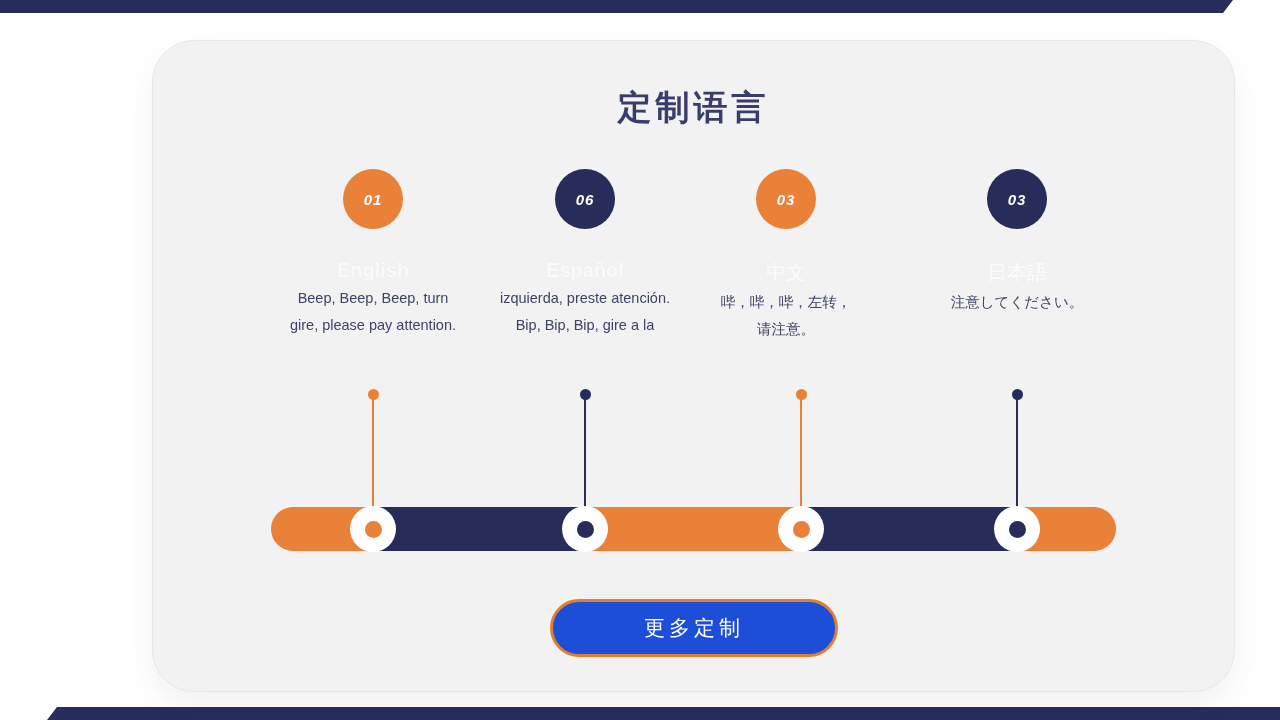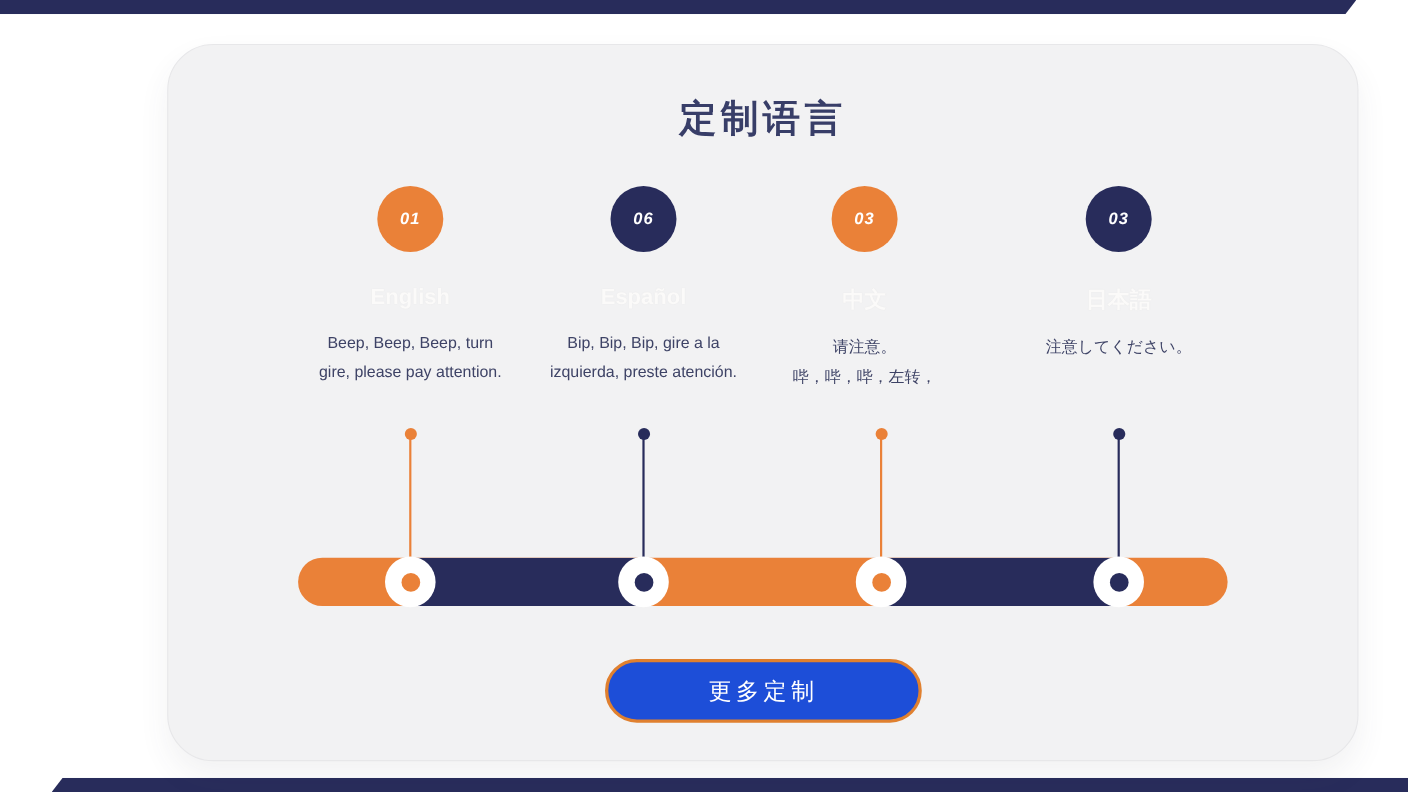--- a/index.html
+++ b/index.html
@@ -24,21 +24,21 @@
 
   
   .step { position:absolute; top:128px; width:230px; text-align:center; }
   .badge { width:60px; height:60px; border-radius:50%; margin:0 auto;
            display:flex; align-items:center; justify-content:center;
            color:#ffffff; font-size:15px; font-weight:700; letter-spacing:1px;font-style:italic; }
   .badge.orange { background:#ea8138; }
   .badge.navy   { background:#282c5b; }
   .ghost { margin-top:30px; font-size:20px; font-weight:700; color:#fbfaf9;
            text-shadow:0 0 1px rgba(200,198,196,0.25); }
-  .desc { margin-top:17px; font-size:14.5px; line-height:27px; color:#3e4366; }
+  .desc { margin-top:3px; font-size:14.5px; line-height:27px; color:#3e4366; }
 
   
   .conn-dot { position:absolute; top:348px; width:11px; height:11px; border-radius:50%; }
   .conn-line { position:absolute; top:357px; width:2px; height:131px; }
   .orange-fill { background:#ea8138; }
   .navy-fill   { background:#282c5b; }
 
   
   .timeline { position:absolute; left:118px; top:466px; width:845px; height:44px;
               border-radius:22px; background:#ea8138; overflow:hidden; }
@@ -76,33 +76,33 @@
         <div>gire, please pay attention.</div>
       </div>
     </div>
 
     <div class="step" style="left:317px">
       <div class="badge navy">
         <span>06</span>
       </div>
       <div class="ghost">Español</div>
       <div class="desc">
+        <div>izquierda, preste atención.</div>
         <div>Bip, Bip, Bip, gire a la</div>
-        <div>izquierda, preste atención.</div>
       </div>
     </div>
 
     <div class="step" style="left:518px">
       <div class="badge orange">
         <span>03</span>
       </div>
       <div class="ghost">中文</div>
       <div class="desc">
+        <div>哔，哔，哔，左转，</div>
         <div>请注意。</div>
-        <div>哔，哔，哔，左转，</div>
       </div>
     </div>
 
     <div class="step" style="left:749px">
       <div class="badge navy">
         <span>03</span>
       </div>
       <div class="ghost">日本語</div>
       <div class="desc">
         <div>注意してください。</div>

